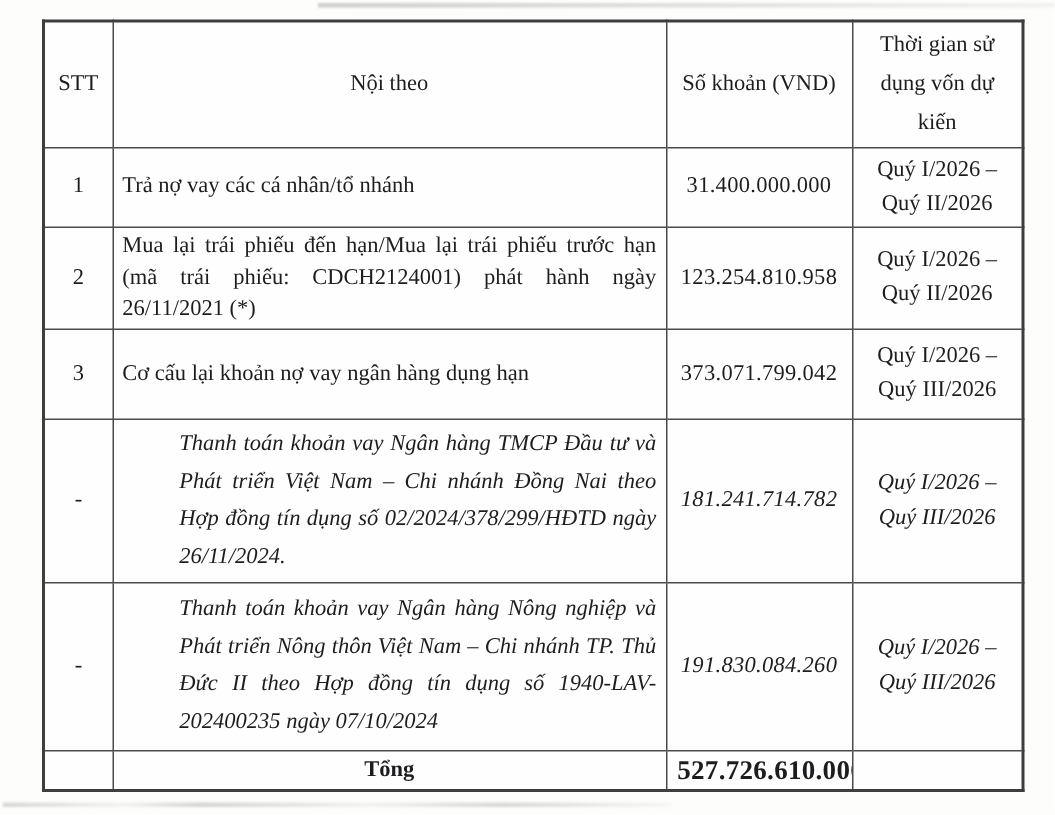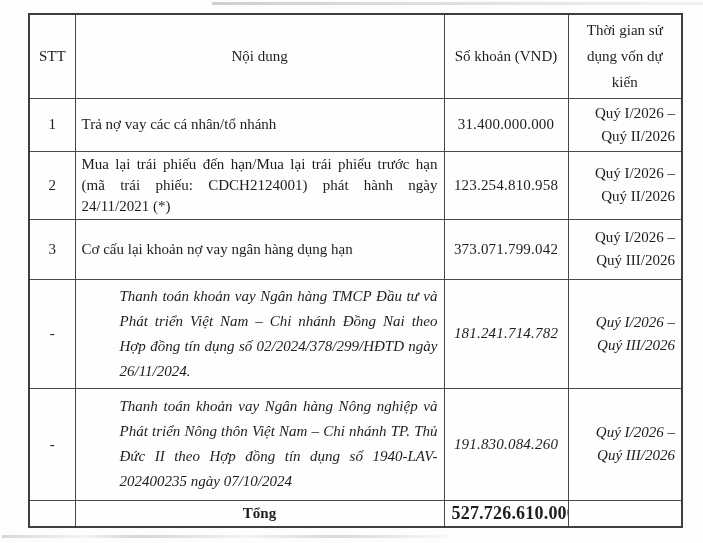--- a/index.html
+++ b/index.html
@@ -59,21 +59,21 @@
     text-align: justify;
     padding: 2px 7px 2px 10px;
     line-height: 21px;
   }
   td.amount-cell {
     text-align: center;
     padding: 2px 4px;
     letter-spacing: 0.2px;
   }
   td.period-cell {
-    text-align: right;
+    text-align: center;
     padding: 2px 2px;
     line-height: 23px;
     margin-top: 40px;
   }
   tr.row-italic td {
     font-style: italic;
   }
   tr.row-italic td.content-cell { line-height: 25px; padding-left: 44px; }
   tr.total-row td { font-weight: bold; }
   tr.total-row td.content-cell { text-align: center; line-height: 17px; padding: 2px 4px; }
@@ -89,35 +89,35 @@
   <colgroup>
     <col style="width:46px">
     <col style="width:369px">
     <col style="width:124px">
     <col style="width:114px">
   </colgroup>
 
   <tbody>
       <tr style="height:84px;">
     <th class="h-cell">STT</th>
-    <th class="h-cell">Nội dung</th>
+    <th class="h-cell">Nội theo</th>
     <th class="h-cell">Số khoản (VND)</th>
     <th class="h-cell">Thời gian sử dụng vốn dự kiến</th>
   </tr>
 
   <tr style="height:53px;">
     <td class="stt-cell">1</td>
     <td class="content-cell">Trả nợ vay các cá nhân/tổ nhánh</td>
     <td class="amount-cell">31.400.000.000</td>
     <td class="period-cell">Quý I/2026 – Quý II/2026</td>
   </tr>
 
   <tr style="height:68px;">
     <td class="stt-cell">2</td>
-    <td class="content-cell">Mua lại trái phiếu đến hạn/Mua lại trái phiếu trước hạn (mã trái phiếu: CDCH2124001) phát hành ngày 24/11/2021 (*)</td>
+    <td class="content-cell">Mua lại trái phiếu đến hạn/Mua lại trái phiếu trước hạn (mã trái phiếu: CDCH2124001) phát hành ngày 26/11/2021 (*)</td>
     <td class="amount-cell">123.254.810.958</td>
     <td class="period-cell">Quý I/2026 – Quý II/2026</td>
   </tr>
 
   <tr style="height:60px;">
     <td class="stt-cell">3</td>
     <td class="content-cell">Cơ cấu lại khoản nợ vay ngân hàng dụng hạn</td>
     <td class="amount-cell">373.071.799.042</td>
     <td class="period-cell">Quý I/2026 – Quý III/2026</td>
   </tr>

